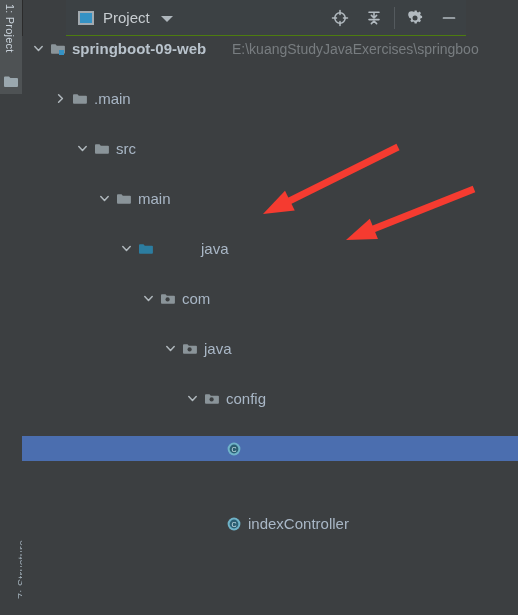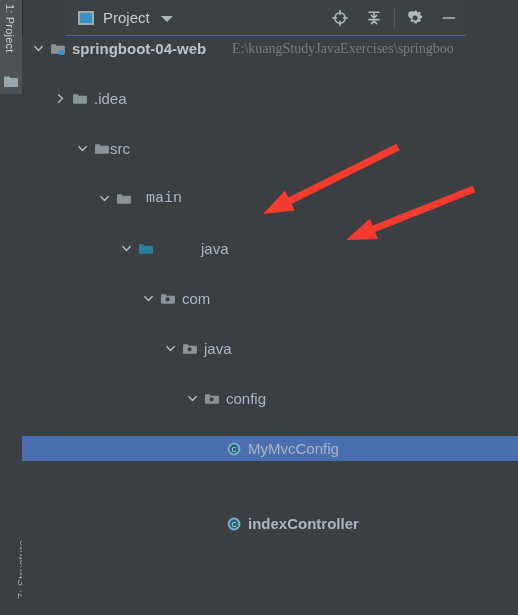--- a/index.html
+++ b/index.html
@@ -231,55 +231,55 @@
       <div class="row" style="top: 0px;">
         <span class="chev" style="left: 10px;">
           <svg width="13" height="13" viewBox="0 0 13 13">
             <path d="M2.8 4.6L6.5 8.4l3.7-3.8" fill="none" stroke="#b0b8bd" stroke-width="1.5" stroke-linecap="round" stroke-linejoin="round"></path>
           </svg>
         </span>
         <span class="ico" style="left: 28px;"><svg width="16" height="16" viewBox="0 0 16 16">
             <path d="M1 4.2a.9.9 0 01.9-.9h3.6l1.3 1.4H14a.9.9 0 01.9.9v6.2a.9.9 0 01-.9.9H1.9a.9.9 0 01-.9-.9z" fill="#8a9499"></path>
             <rect x="9" y="9" width="5" height="5" fill="#3592c4"></rect>
           </svg></span>
-        <span class="lbl bold" style="left: 50px;">springboot-04-web</span>
-        <span class="path" style="left: 210px; font-family: Liberation Serif, serif;">E:\kuangStudyJavaExercises\springboo</span>
+        <span class="lbl bold" style="left: 50px;">springboot-09-web</span>
+        <span class="path" style="left: 210px;">E:\kuangStudyJavaExercises\springboo</span>
       </div>
       <div class="row" style="top: 25px;">
         <span class="chev" style="left: 32px;">
           <svg width="13" height="13" viewBox="0 0 13 13">
             <path d="M4.6 2.8L8.4 6.5l-3.8 3.7" fill="none" stroke="#b0b8bd" stroke-width="1.5" stroke-linecap="round" stroke-linejoin="round"></path>
           </svg>
         </span>
         <span class="ico" style="left: 50px;"><svg width="16" height="16" viewBox="0 0 16 16">
             <path d="M1 4.2a.9.9 0 01.9-.9h3.6l1.3 1.4H14a.9.9 0 01.9.9v6.2a.9.9 0 01-.9.9H1.9a.9.9 0 01-.9-.9z" fill="#8a9499"></path>
           </svg></span>
-        <span class="lbl" style="left: 72px;">.idea</span>
+        <span class="lbl" style="left: 72px;">.main</span>
       </div>
       <div class="row" style="top: 50px;">
         <span class="chev" style="left: 54px;">
           <svg width="13" height="13" viewBox="0 0 13 13">
             <path d="M2.8 4.6L6.5 8.4l3.7-3.8" fill="none" stroke="#b0b8bd" stroke-width="1.5" stroke-linecap="round" stroke-linejoin="round"></path>
           </svg>
         </span>
         <span class="ico" style="left: 72px;"><svg width="16" height="16" viewBox="0 0 16 16">
             <path d="M1 4.2a.9.9 0 01.9-.9h3.6l1.3 1.4H14a.9.9 0 01.9.9v6.2a.9.9 0 01-.9.9H1.9a.9.9 0 01-.9-.9z" fill="#8a9499"></path>
           </svg></span>
-        <span class="lbl" style="left: 88px;">src</span>
+        <span class="lbl" style="left: 94px;">src</span>
       </div>
       <div class="row" style="top: 75px;">
         <span class="chev" style="left: 76px;">
           <svg width="13" height="13" viewBox="0 0 13 13">
             <path d="M2.8 4.6L6.5 8.4l3.7-3.8" fill="none" stroke="#b0b8bd" stroke-width="1.5" stroke-linecap="round" stroke-linejoin="round"></path>
           </svg>
         </span>
         <span class="ico" style="left: 94px;"><svg width="16" height="16" viewBox="0 0 16 16">
             <path d="M1 4.2a.9.9 0 01.9-.9h3.6l1.3 1.4H14a.9.9 0 01.9.9v6.2a.9.9 0 01-.9.9H1.9a.9.9 0 01-.9-.9z" fill="#8a9499"></path>
           </svg></span>
-        <span class="lbl" style="left: 124px; font-family: Liberation Mono, monospace;">main</span>
+        <span class="lbl" style="left: 116px;">main</span>
       </div>
       <div class="row" style="top: 100px;">
         <span class="chev" style="left: 98px;">
           <svg width="13" height="13" viewBox="0 0 13 13">
             <path d="M2.8 4.6L6.5 8.4l3.7-3.8" fill="none" stroke="#b0b8bd" stroke-width="1.5" stroke-linecap="round" stroke-linejoin="round"></path>
           </svg>
         </span>
         <span class="ico" style="left: 116px;"><svg width="16" height="16" viewBox="0 0 16 16">
             <path d="M1 4.2a.9.9 0 01.9-.9h3.6l1.3 1.4H14a.9.9 0 01.9.9v6.2a.9.9 0 01-.9.9H1.9a.9.9 0 01-.9-.9z" fill="#2c7da0"></path>
           </svg></span>
@@ -320,29 +320,28 @@
             <circle cx="7.6" cy="8.4" r="2.1" fill="#3c3f41"></circle>
           </svg></span>
         <span class="lbl" style="left: 204px;">config</span>
       </div>
       <div class="row selected" style="top: 200px;">
         <span class="ico" style="left: 204px;"><svg width="16" height="16" viewBox="0 0 16 16">
             <circle cx="8" cy="8" r="6.4" fill="#6fb3c8"></circle>
             <circle cx="8" cy="8" r="4.4" fill="#2b5f72"></circle>
             <text x="8" y="11" font-size="7" font-family="Liberation Sans, sans-serif" fill="#d7eaf2" text-anchor="middle">C</text>
           </svg></span>
-        <span class="lbl" style="left: 226px;">MyMvcConfig</span>
       </div>
       <div class="row" style="top: 250px;">
         <span class="ico" style="left: 204px;"><svg width="16" height="16" viewBox="0 0 16 16">
             <circle cx="8" cy="8" r="6.4" fill="#6fb3c8"></circle>
             <circle cx="8" cy="8" r="4.4" fill="#2b5f72"></circle>
             <text x="8" y="11" font-size="7" font-family="Liberation Sans, sans-serif" fill="#d7eaf2" text-anchor="middle">C</text>
           </svg></span>
-        <span class="lbl" style="left: 226px; font-weight: bold;">indexController</span>
+        <span class="lbl" style="left: 226px;">indexController</span>
       </div>
     </div>
 
   <svg class="arrows" id="arrows" width="518" height="615" viewBox="0 0 518 615">
       <g>
         <line x1="398" y1="147" x2="284.4980069763108" y2="203.330618759905" stroke="#f53b30" stroke-width="7" stroke-linecap="butt"></line>
         <polygon points="263,214 284.9823756520116,190.81002025240545 294.7626417887654,210.51652664735704" fill="#f53b30"></polygon>
       </g>
       <g>
         <line x1="474" y1="189" x2="368.29543296987515" y2="231.11666342606537" stroke="#f53b30" stroke-width="7" stroke-linecap="butt"></line>

